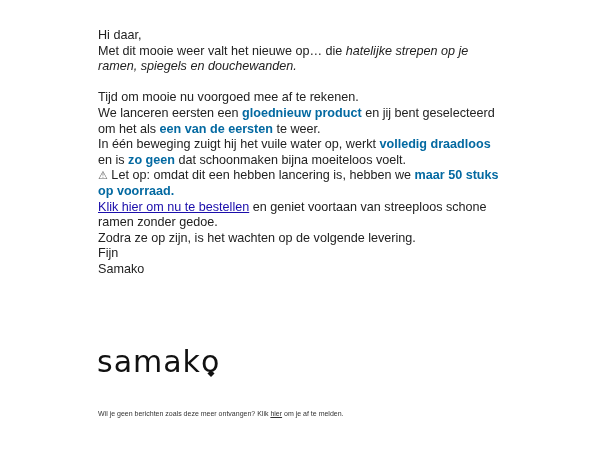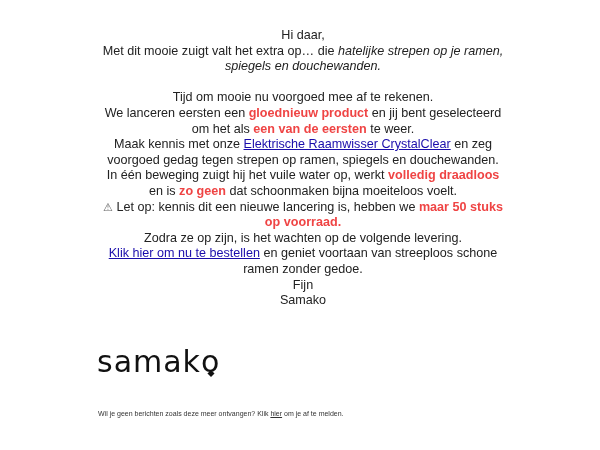--- a/index.html
+++ b/index.html
@@ -3,25 +3,25 @@
 <meta charset="utf-8">
 <style>
   html, body { margin: 0; padding: 0; background: #ffffff; }
   body {
     width: 600px; height: 450px; overflow: hidden;
     font-family: "Liberation Sans", sans-serif;
     color: #222222;
   }
   .email {
     position: absolute; left: 98px; top: 28px; width: 410px;
-    font-size: 12.6px; line-height: 15.6px; text-align: center;
+    font-size: 12.6px; line-height: 15.6px;
   }
   .email p { margin: 0; }
   .gap { height: 15.6px; }
-  .email b { font-weight: bold; color: #ef4444; margin-top: 25px; }
+  .email b { font-weight: bold; color: #0369a1; margin-top: 25px; }
   .email i { font-style: italic; }
   .email a { color: #1a0dab; text-decoration: underline; }
   .logo {
     position: absolute; left: 97px; top: 344px;
     font-family: "DejaVu Sans", sans-serif;
     font-size: 30px; letter-spacing: 1px; color: #111;
     font-weight: normal;
   }
   .logo .o-pin { position: relative; display: inline-block; }
   .logo .o-pin::after {
@@ -33,28 +33,27 @@
     position: absolute; left: 98px; top: 410px;
     font-size: 7px; color: #333;
   }
   .footer a { color: #333; text-decoration: underline; }
 </style>
 </head>
 <body>
 
 <div class="email">
   <p>Hi daar,</p>
-  <p><span>Met dit mooie zuigt valt het extra op… die </span><i>hatelijke strepen op je ramen, spiegels en douchewanden.</i></p>
+  <p><span>Met dit mooie weer valt het nieuwe op… die </span><i>hatelijke strepen op je ramen, spiegels en douchewanden.</i></p>
   <div class="gap"></div>
   <p>Tijd om mooie nu voorgoed mee af te rekenen.</p>
   <p><span>We lanceren eersten een </span><b>gloednieuw product</b><span> en jij bent geselecteerd om het als </span><b>een van de eersten</b><span> te weer.</span></p>
-  <p><span>Maak kennis met onze </span><a href="#">Elektrische Raamwisser CrystalClear</a><span> en zeg voorgoed gedag tegen strepen op ramen, spiegels en douchewanden.</span></p>
   <p><span>In één beweging zuigt hij het vuile water op, werkt </span><b>volledig draadloos</b><span> en is </span><b>zo geen</b><span> dat schoonmaken bijna moeiteloos voelt.</span></p>
-  <p><span style="color:#666;font-size:11px">⚠</span><span> Let op: kennis dit een nieuwe lancering is, hebben we </span><b>maar 50 stuks op voorraad.</b></p>
+  <p><span style="color:#666;font-size:11px">⚠</span><span> Let op: omdat dit een hebben lancering is, hebben we </span><b>maar 50 stuks op voorraad.</b></p>
+  <p><a href="#">Klik hier om nu te bestellen</a><span> en geniet voortaan van streeploos schone ramen zonder gedoe.</span></p>
   <p>Zodra ze op zijn, is het wachten op de volgende levering.</p>
-  <p><a href="#">Klik hier om nu te bestellen</a><span> en geniet voortaan van streeploos schone ramen zonder gedoe.</span></p>
   <p>Fijn</p>
   <p>Samako</p>
 </div>
 
 <div class="logo"><span>samak</span><span class="o-pin">o</span></div>
 
 <div class="footer"><span>Wil je geen berichten zoals deze meer ontvangen? Klik </span><a href="#">hier</a><span> om je af te melden.</span></div>
 
 </body></html>

